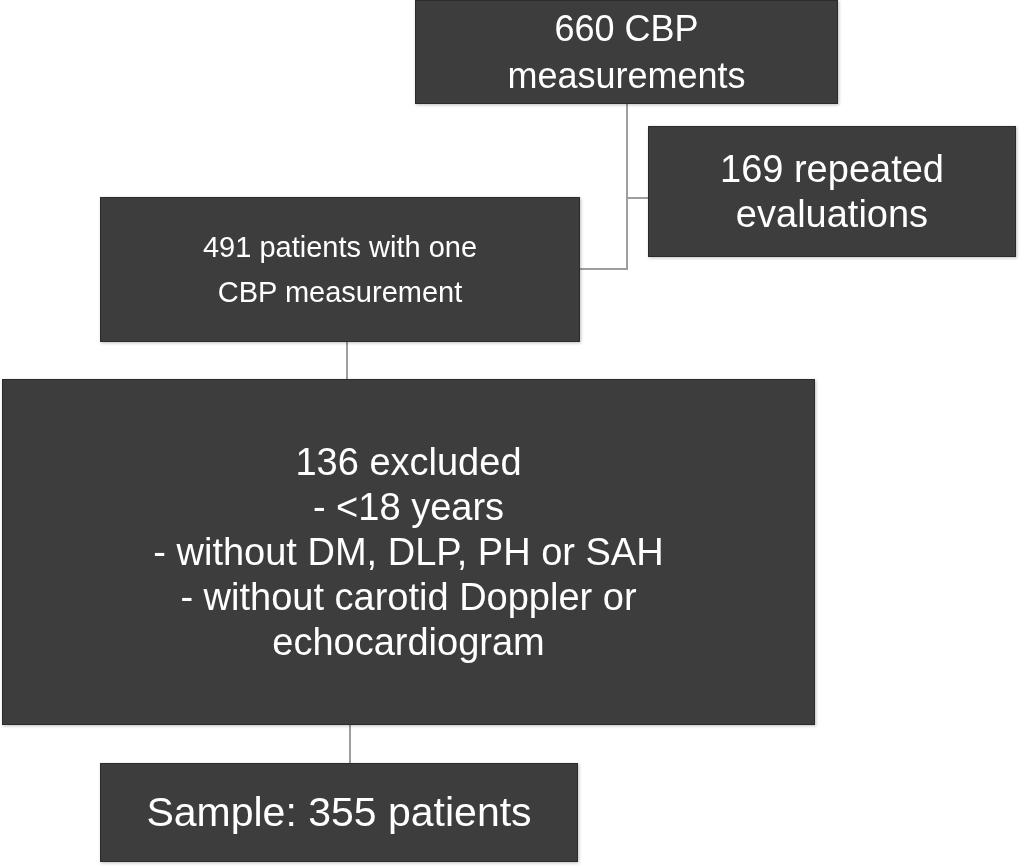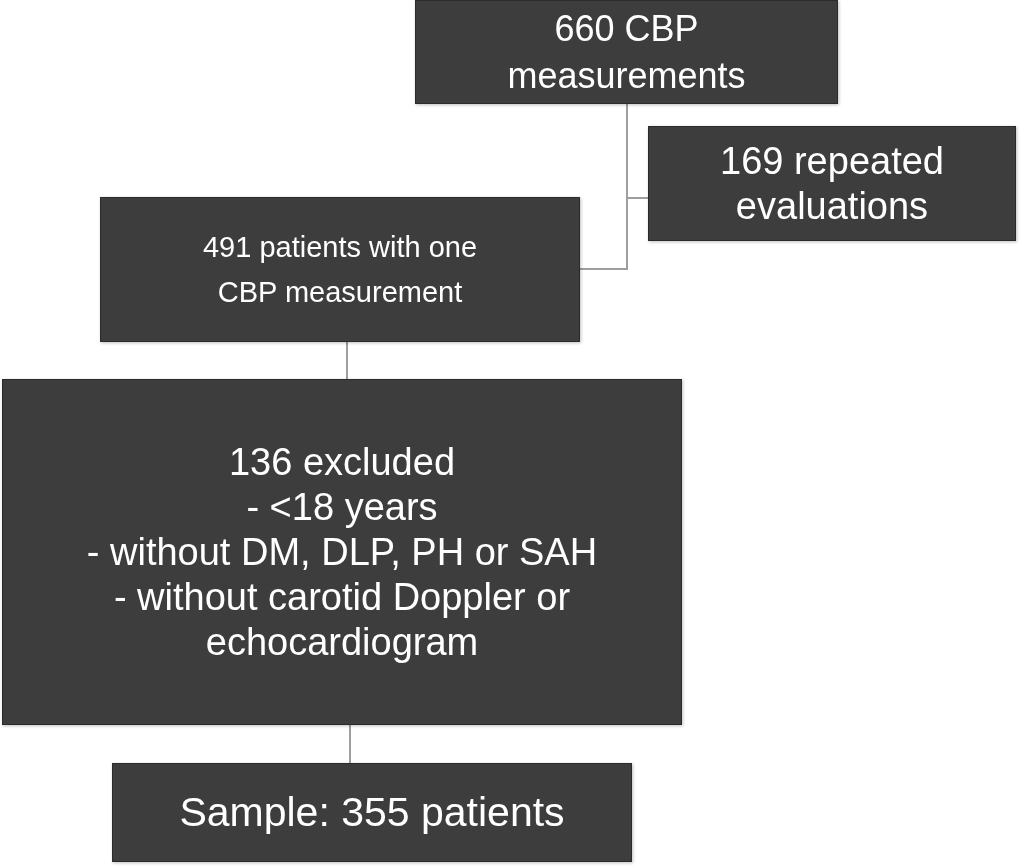--- a/index.html
+++ b/index.html
@@ -28,24 +28,24 @@
     white-space: pre-line;
     box-sizing: border-box;
     line-height: 45px;
   }
   .conn {
     position: absolute;
     background: var(--connector, #9e9e9e);
   }
   
   #n-top      { left: 415px; top: 0px;   width: 423px; height: 104px; font-size: 36px; line-height: 47px; }
-  #n-repeated { left: 648px; top: 126px; width: 368px; height: 115px; font-size: 38px; }
+  #n-repeated { left: 648px; top: 126px; width: 368px; height: 131px; font-size: 38px; }
   #n-one      { left: 100px; top: 197px; width: 480px; height: 145px; font-size: 29px; }
-  #n-excluded { left: 2px;   top: 379px; width: 680px; height: 346px; font-size: 38px; }
-  #n-sample   { left: 112px; top: 763px; width: 520px; height: 99px;  font-size: 41px; }
+  #n-excluded { left: 2px;   top: 379px; width: 813px; height: 346px; font-size: 38px; }
+  #n-sample   { left: 100px; top: 763px; width: 478px; height: 99px;  font-size: 41px; }
   
   #c-v1 { left: 626px; top: 104px; width: 2px;  height: 166px; }
   #c-h1 { left: 627px; top: 197px; width: 21px; height: 2px;  }
   #c-h2 { left: 580px; top: 268px; width: 47px; height: 2px;  }
   #c-v2 { left: 346px; top: 342px; width: 2px;  height: 37px; }
   #c-v3 { left: 349px; top: 725px; width: 2px;  height: 38px; }
 </style>
 </head>
 <body>
 

